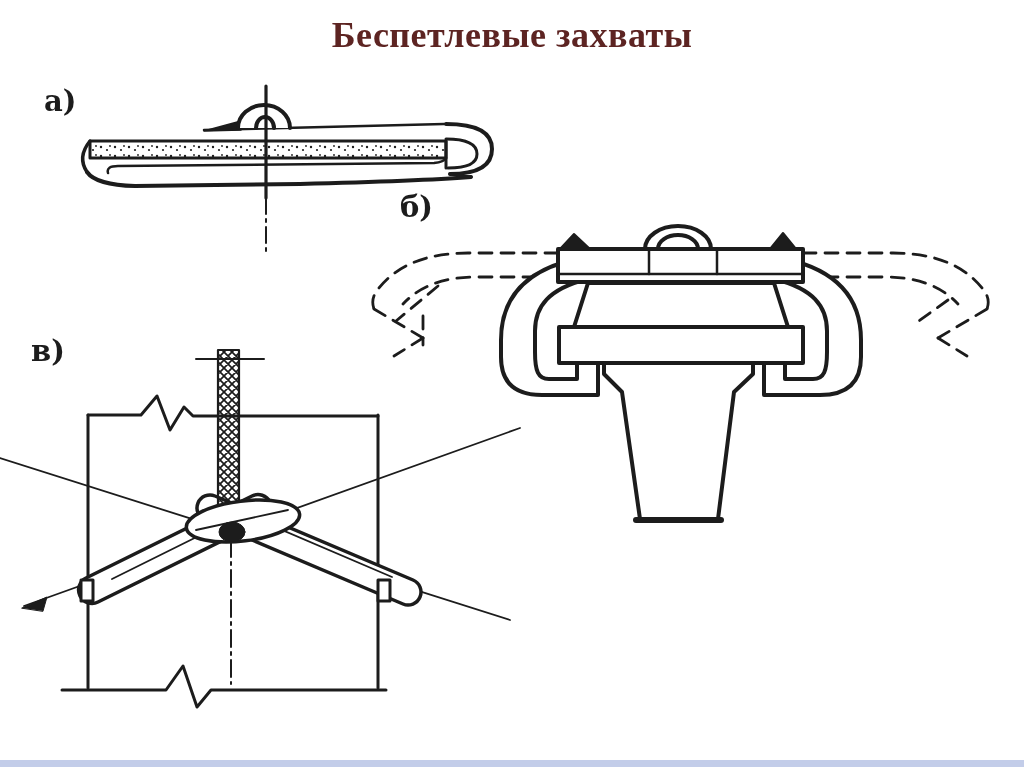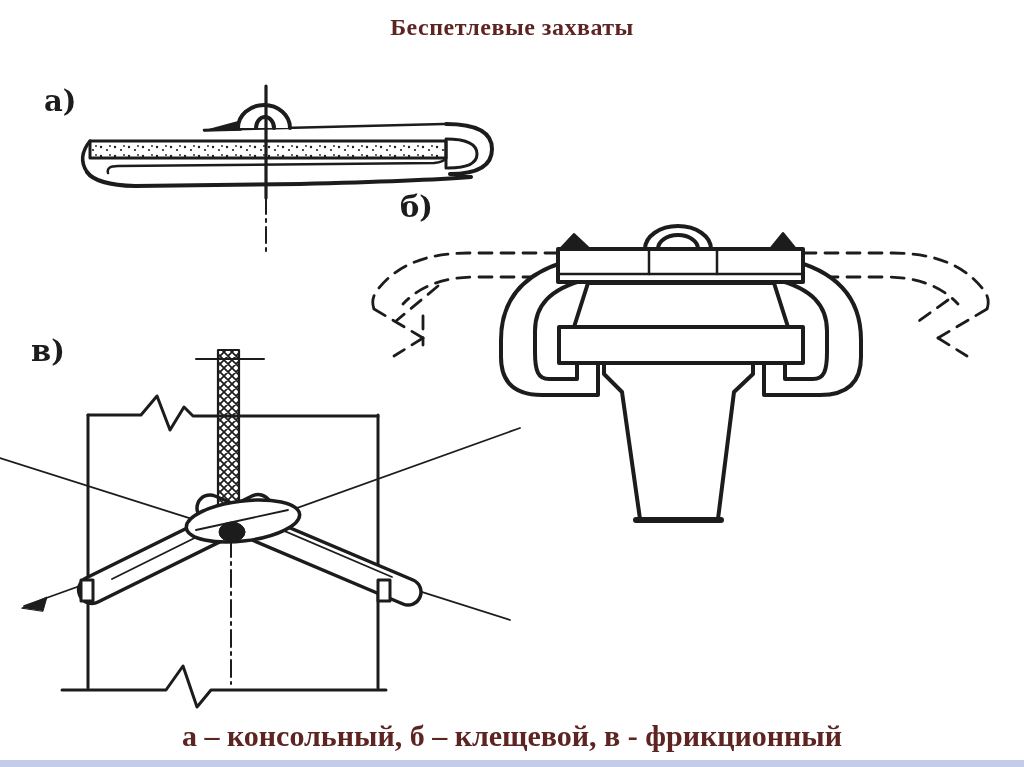--- a/index.html
+++ b/index.html
@@ -14,21 +14,21 @@
     position:relative;
     width:1024px;height:767px;
     margin:0 auto;
     background:var(--background);
     overflow:hidden;
     font-family:"Liberation Serif","DejaVu Serif",serif;
   }
   .title{
     position:absolute;left:0;top:14px;width:1024px;
     text-align:center;
-    font-size:24px;font-weight:bold;
+    font-size:36px;font-weight:bold;
     color:var(--text);
     letter-spacing:0.5px;
   }
   .caption{
     position:absolute;left:0;top:719px;width:1024px;
     text-align:center;
     font-size:30px;font-weight:bold;
     color:var(--text);
   }
   .fig-label{
@@ -143,16 +143,15 @@
       <path d="M196,530 L288,510" stroke-width="1.8"></path>
       <ellipse cx="232" cy="532" rx="13" ry="10" fill="currentColor" stroke-width="1"></ellipse>
       <path d="M231,540 V684" stroke-width="2" stroke-dasharray="17 5 3 5"></path>
     </g>
   </svg>
 
   <span class="fig-label label-a">а)</span>
   <span class="fig-label label-b">б)</span>
   <span class="fig-label label-v">в)</span>
 
-  <div class="caption">а – консольный, б – клещевой, в - фрикционный</div>
 
   <div class="footer-bar"></div>
 </div>
 
 </body></html>

